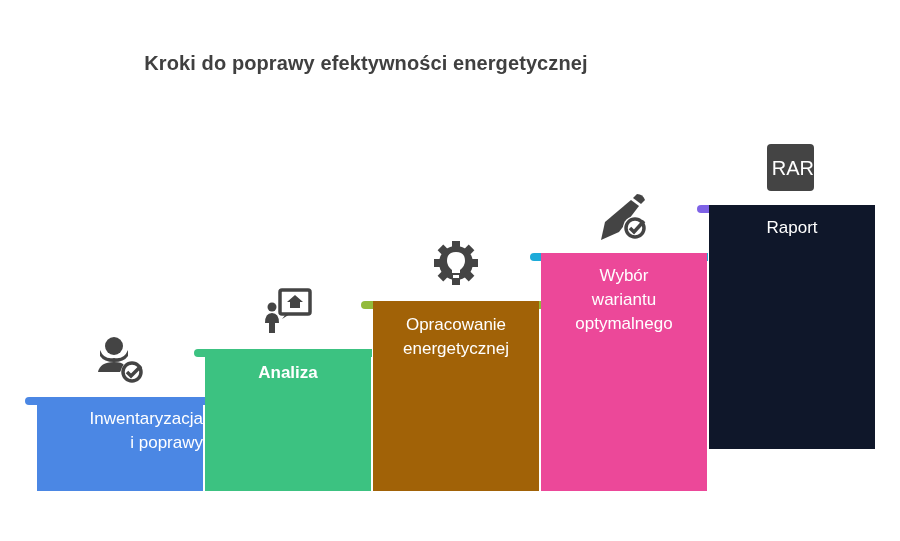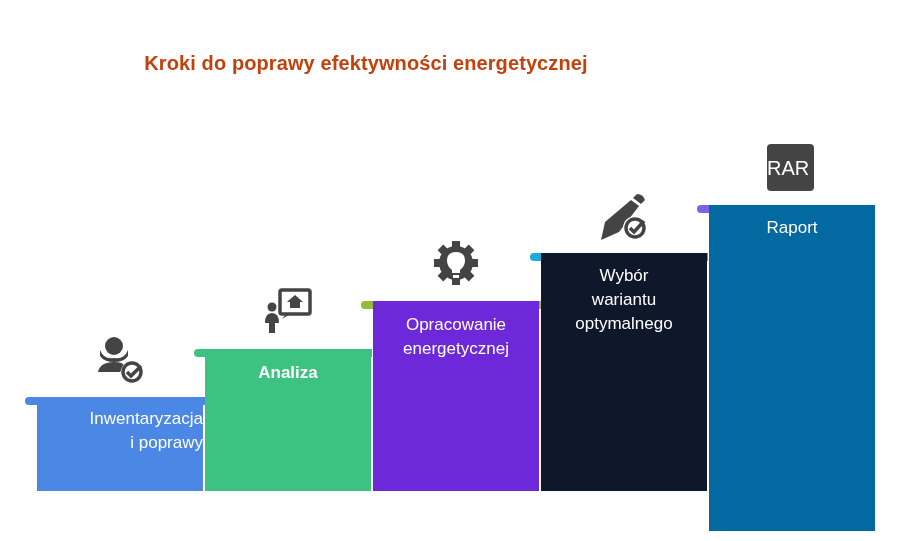--- a/index.html
+++ b/index.html
@@ -1,19 +1,19 @@
 <!DOCTYPE html>
 <html><head>
 <meta charset="utf-8">
 <style>
   html, body { margin:0; padding:0; }
   body { width:900px; height:541px; background:#ffffff; position:relative; overflow:hidden;
          font-family:"Liberation Sans", "DejaVu Sans", sans-serif; }
   .title { position:absolute; top:52px; left:0; width:732px; text-align:center;
-           font-size:20px; font-weight:bold; color:#c2410c; letter-spacing:0.1px; }
+           font-size:20px; font-weight:bold; color:#404040; letter-spacing:0.1px; }
   .step { position:absolute; }
   .tab { position:absolute; height:8px; border-radius:4px 0 0 4px; }
   .body { position:absolute; color:#ffffff; font-size:17px; line-height:24px; text-align:center; }
   .icon { position:absolute; }
 </style>
 </head>
 <body>
 
 <div class="title">Kroki do poprawy efektywności energetycznej</div>
 
@@ -46,21 +46,21 @@
     <rect x="18" y="3" width="30" height="24" rx="2" fill="none" stroke="#444" stroke-width="3.5"></rect>
     <path d="M24 27 L20 32 L28 27" fill="#444"></path>
     <path d="M33 8 L41 15 L38 15 L38 21 L28 21 L28 15 L25 15Z" fill="#444"></path>
     <circle cx="10" cy="20" r="4.5" fill="#444"></circle>
     <path d="M3 36 Q3 26 10 26 Q17 26 17 36 L13 36 L13 46 L7 46 L7 36Z" fill="#444"></path>
   </svg>
 </div>
 
 <div class="step">
   <div class="tab" style="left:361px; top:301px; width:180px; background:#93BB3A;"></div>
-  <div class="body" style="left:373px; top:301px; width:166px; height:190px; background:#6d28d9;text-align:center;">
+  <div class="body" style="left:373px; top:301px; width:166px; height:190px; background:#a16207;text-align:center;">
     <div style="padding-top:12px;">
       <div>Opracowanie</div>
       <div>energetycznej</div>
     </div>
   </div>
   <svg class="icon" style="left:431px; top:239px;" width="50" height="50" viewBox="0 0 50 50">
     <g fill="#444">
       <circle cx="25" cy="24" r="17"></circle>
       <rect x="21" y="2" width="8" height="8"></rect>
       <rect x="21" y="38" width="8" height="8"></rect>
@@ -71,39 +71,39 @@
       <rect x="21" y="2" width="8" height="8" transform="rotate(135 25 24)"></rect>
       <rect x="21" y="2" width="8" height="8" transform="rotate(-135 25 24)"></rect>
     </g>
     <path d="M25 13 Q34 13 34 22 Q34 27 29 31 L29 34 L21 34 L21 31 Q16 27 16 22 Q16 13 25 13Z" fill="#fff"></path>
     <rect x="22" y="36" width="6" height="3" fill="#fff"></rect>
   </svg>
 </div>
 
 <div class="step">
   <div class="tab" style="left:530px; top:253px; width:178px; background:#1DABD9;"></div>
-  <div class="body" style="left:541px; top:253px; width:166px; height:238px; background:#0f172a;">
+  <div class="body" style="left:541px; top:253px; width:166px; height:238px; background:#ec4899;">
     <div style="padding-top:11px;">
       <div>Wybór</div>
       <div>wariantu</div>
       <div>optymalnego</div>
     </div>
   </div>
   <svg class="icon" style="left:597px; top:190px;" width="54" height="54" viewBox="0 0 54 54">
     <path d="M40 4 Q46 4 48 10 L44 14 L36 8Z" fill="#444"></path>
     <path d="M34 10 L42 16 L22 42 L4 50 L8 32Z" fill="#444"></path>
     <circle cx="38" cy="38" r="12" fill="#fff"></circle>
     <circle cx="38" cy="38" r="9" fill="none" stroke="#444" stroke-width="3.5"></circle>
     <path d="M33 38 L37 42 L47 31" fill="none" stroke="#444" stroke-width="3.5"></path>
   </svg>
 </div>
 
 <div class="step">
   <div class="tab" style="left:697px; top:205px; width:178px; background:#7E62E6;"></div>
-  <div class="body" style="left:709px; top:205px; width:166px; height:326px; background:#0369a1;">
+  <div class="body" style="left:709px; top:205px; width:166px; height:244px; background:#0f172a;">
     <div style="padding-top:11px;">
       <div>Raport</div>
     </div>
   </div>
-  <div class="icon" style="left:767px; top:144px; width:47px; height:47px; background:#444; border-radius:4px; color:#fff; font-size:20px; line-height:47px; text-align:left;">
+  <div class="icon" style="left:767px; top:144px; width:47px; height:47px; background:#444; border-radius:4px; color:#fff; font-size:20px; line-height:47px; text-align:right;">
     <span style="display:inline-block; padding-top:14px; line-height:20px;">RAR</span>
   </div>
 </div>
 
 </body></html>

